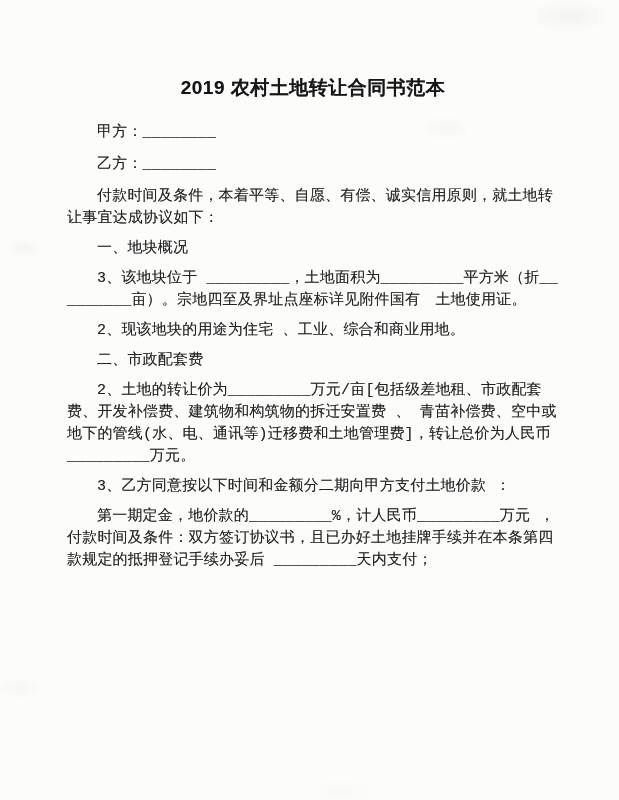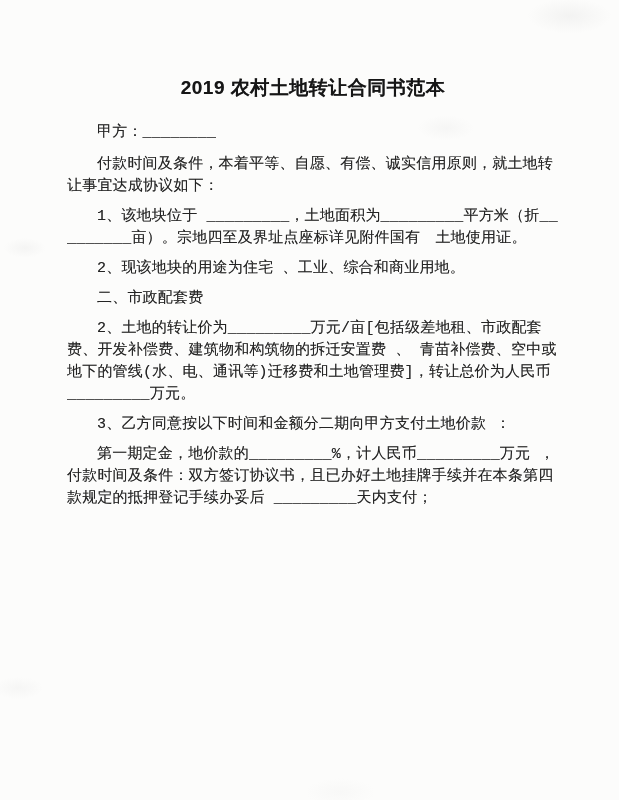--- a/index.html
+++ b/index.html
@@ -56,26 +56,28 @@
 </style>
 </head>
 <body>
 
 <div class="page">
 
   <h1 class="doc-title">2019 农村土地转让合同书范本</h1>
 
   <p class="para party">甲方：________</p>
 
+  <p class="para party">乙方：________</p>
 
 
   <p class="para">付款时间及条件，本着平等、自愿、有偿、诚实信用原则，就土地转让事宜达成协议如下：</p>
 
+  <p class="para doc-heading">一、地块概况</p>
 
-  <p class="para">1、该地块位于 _________，土地面积为_________平方米（折_________亩）。宗地四至及界址点座标详见附件国有　土地使用证。</p>
+  <p class="para">3、该地块位于 _________，土地面积为_________平方米（折_________亩）。宗地四至及界址点座标详见附件国有　土地使用证。</p>
 
   <p class="para">2、现该地块的用途为住宅 、工业、综合和商业用地。</p>
 
   <p class="para doc-heading">二、市政配套费</p>
 
 
   <p class="para">2、土地的转让价为_________万元/亩[包括级差地租、市政配套费、开发补偿费、建筑物和构筑物的拆迁安置费 、 青苗补偿费、空中或地下的管线(水、电、通讯等)迁移费和土地管理费]，转让总价为人民币_________万元。</p>
 
   <p class="para">3、乙方同意按以下时间和金额分二期向甲方支付土地价款 ：</p>
 

